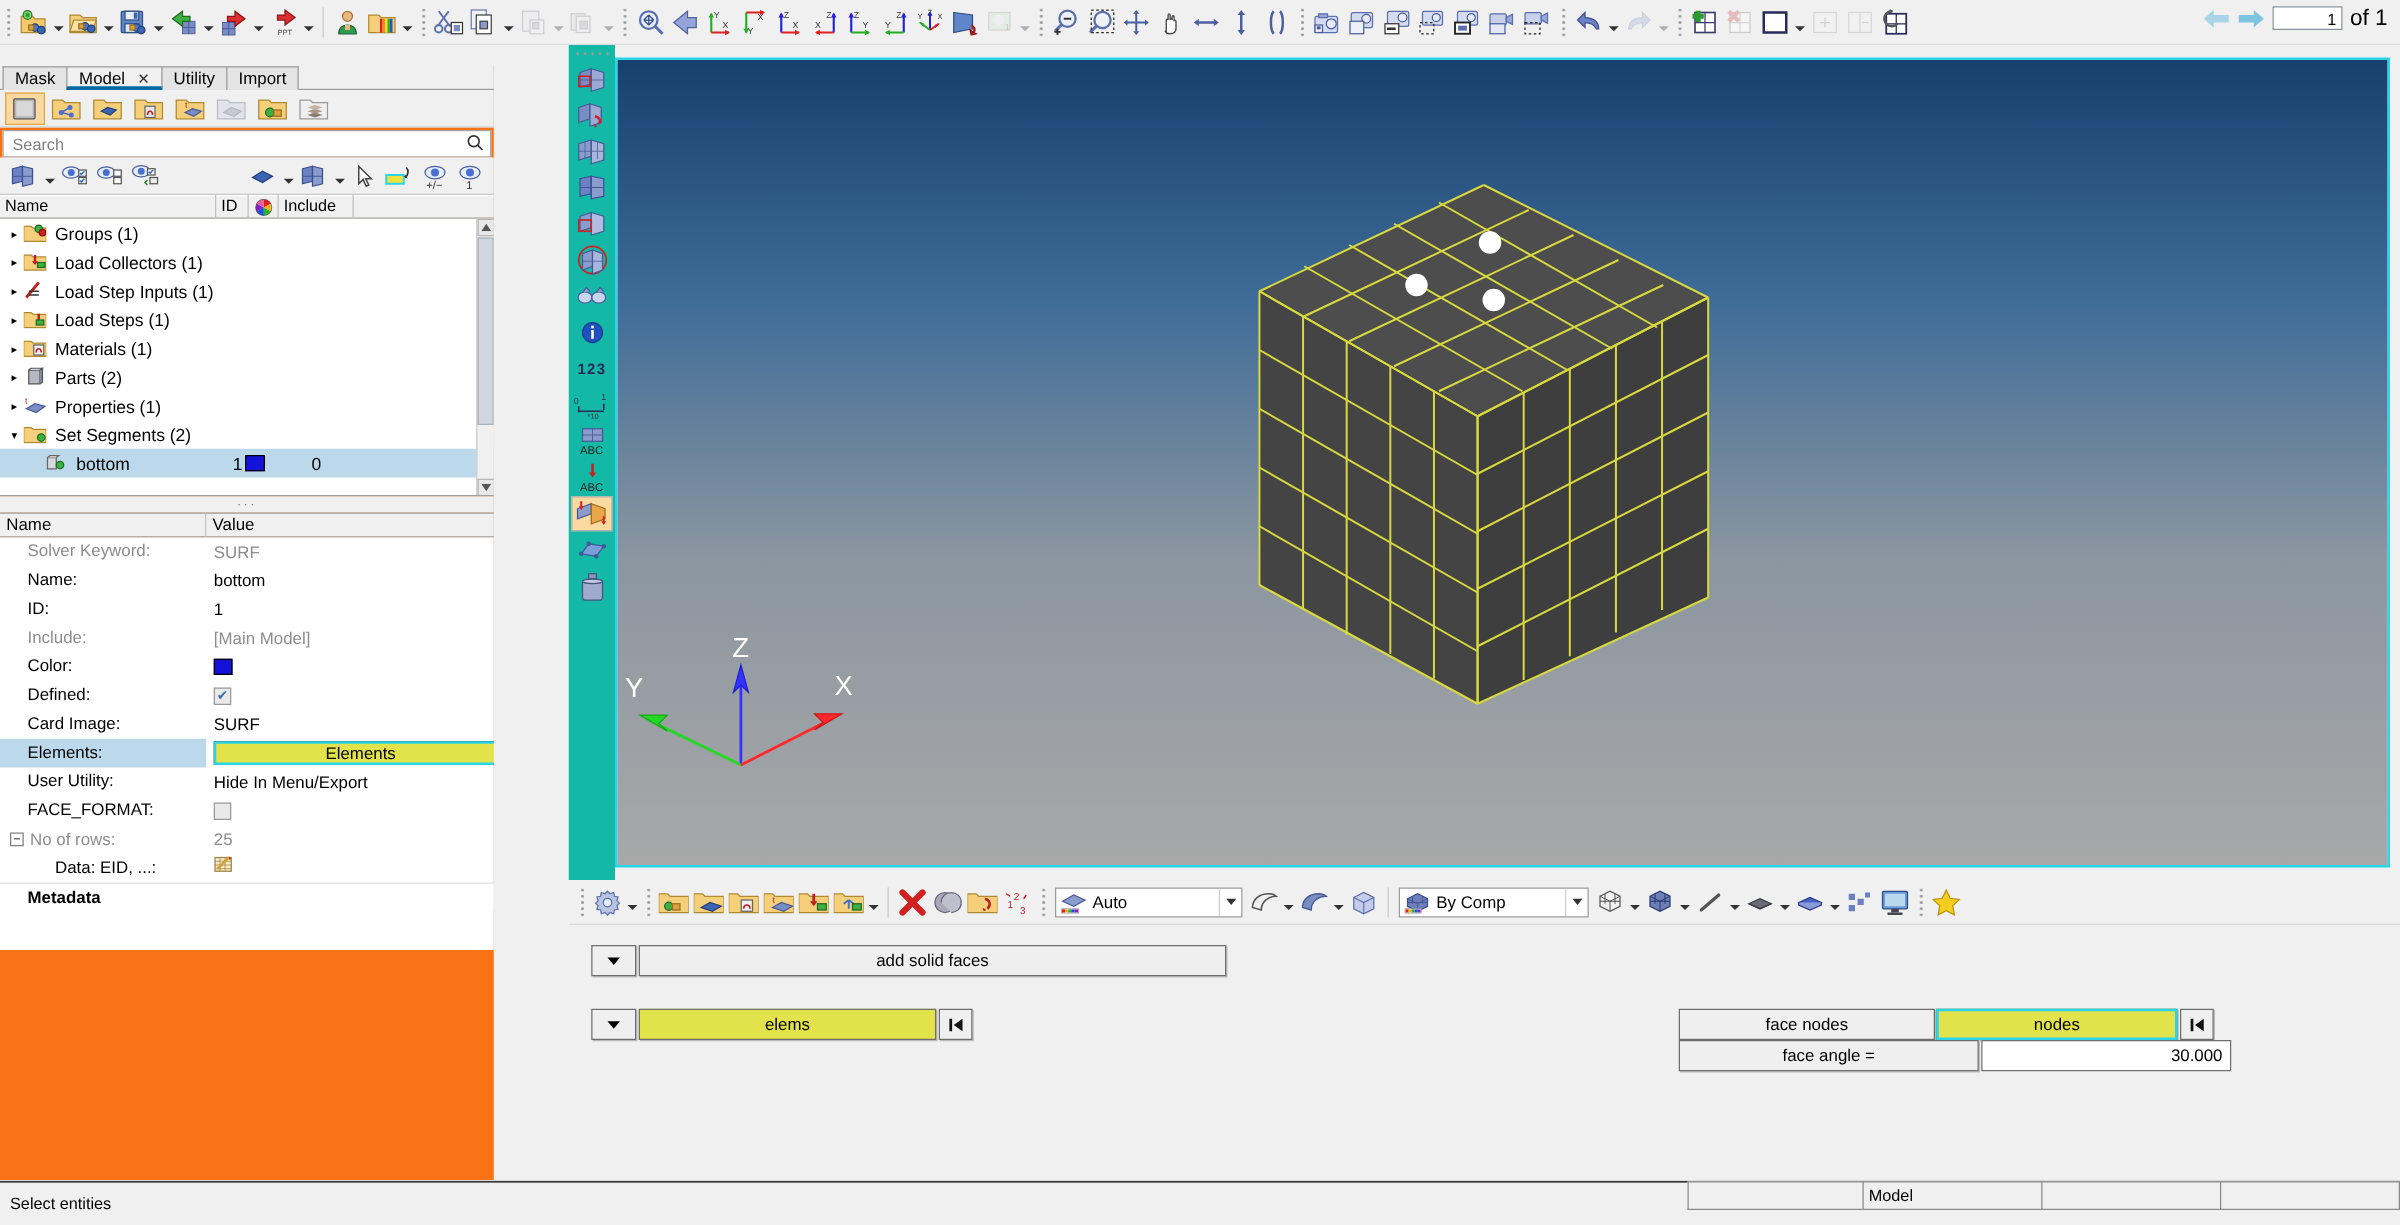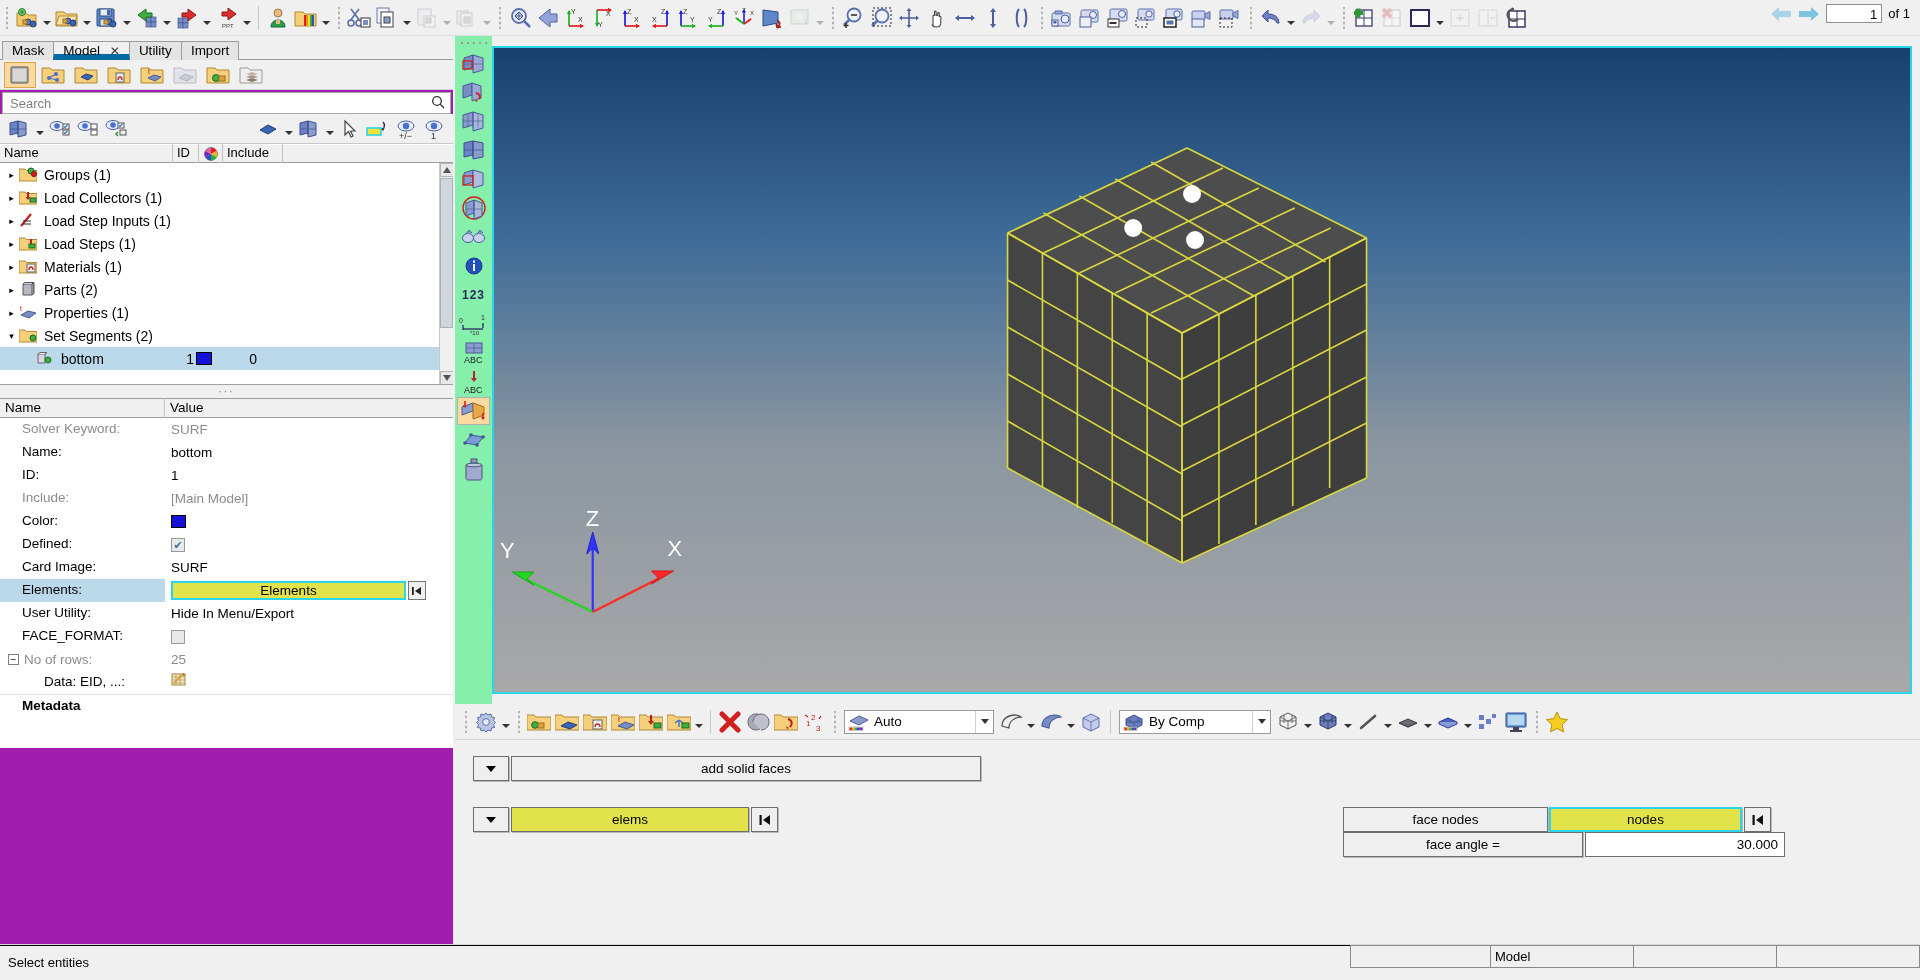--- a/index.html
+++ b/index.html
@@ -45,38 +45,38 @@
   .ico { display: block; }
 
   #page-nav {
     position: absolute; right: 10px; top: 4px; display: flex; align-items: center; gap: 6px;
   }
   .nav-arrow { width: 22px; height: 16px; position: relative; }
   .pagebox {
     width: 56px; height: 19px; background: #fff; border: 1px solid #8b9199;
     text-align: right; padding: 1px 4px 0 0; font-size: 13px; line-height: 17px;
   }
-  .pagelbl { font-size: 13px; color: #000; }
+  .pagelbl { font-size: 18px; color: #000; }
 
   
   #left-panel {
-    position: absolute; left: 0; top: 40px; width: 453px; height: 908px;
-    background: #a21caf;
+    position: absolute; left: 0; top: 52px; width: 395px; height: 908px;
+    background: #f97316;
   }
   #browser-tabs {
     height: 20px; display: flex; align-items: flex-end;
     border-bottom: 1px solid #9c9c9c; background: #f0f0f0;
     padding-left: 2px;
   }
   .btab {
     height: 19px; line-height: 18px; padding: 0 9px; font-size: 13.5px;
     border: 1px solid #9c9c9c; border-bottom: none; background: #e4e4e4;
     margin-right: -1px; color: #000; position: relative; top: 1px;
   }
-  .btab.active { background: #f0f0f0; border-bottom: 6px solid #0369a1; z-index: 2; }
+  .btab.active { background: #f0f0f0; border-bottom: 3px solid #0369a1; z-index: 2; }
   .btab .closex { margin-left: 6px; font-size: 12px; color: #333; }
 
   #tree-toolbar {
     height: 30px; display: flex; align-items: center; padding-left: 4px; gap: 1px;
     background: #f0f0f0; border-bottom: 1px solid #d2d2d2;
   }
   .tt-btn { width: 32px; height: 26px; display: flex; align-items: center; justify-content: center; }
   .tt-btn.sel { background: #fcd9a0; border: 1px solid #e0a440; }
 
   #search-row {
@@ -175,21 +175,21 @@
   #metadata-row {
     height: 22px; display: flex; align-items: center; font-weight: bold; font-size: 13.5px;
     padding-left: 22px; background: #fff; border-top: 1px solid #e0e0e0;
   }
 
   
   #graphics-wrap {
     position: absolute; left: 455px; top: 36px; right: 0; height: 668px; background: #f0f0f0;
   }
   #vtoolbar {
-    position: absolute; left: 0; top: 0; width: 37px; height: 668px; background: #86efac;
+    position: absolute; left: 0; top: 0; width: 37px; height: 668px; background: #14b8a6;
   }
   .vtb-grip {
     height: 10px; width: 30px; margin: 2px auto 0 auto;
     background-image: radial-gradient(circle, #9a9a9a 1px, transparent 1.2px);
     background-size: 6px 4px; background-position: center; background-repeat: repeat-x;
   }
   .vtb-btn { width: 33px; height: 28px; margin: 1px auto; display: flex; align-items: center; justify-content: center; }
   .vtb-btn.sel { background: #fcd9a0; border: 1px solid #b0b0b0; }
 
   #viewport {

